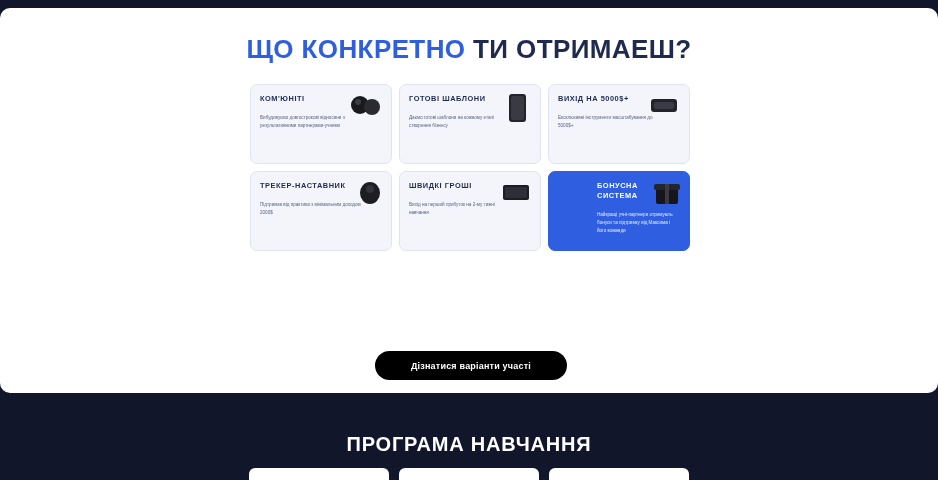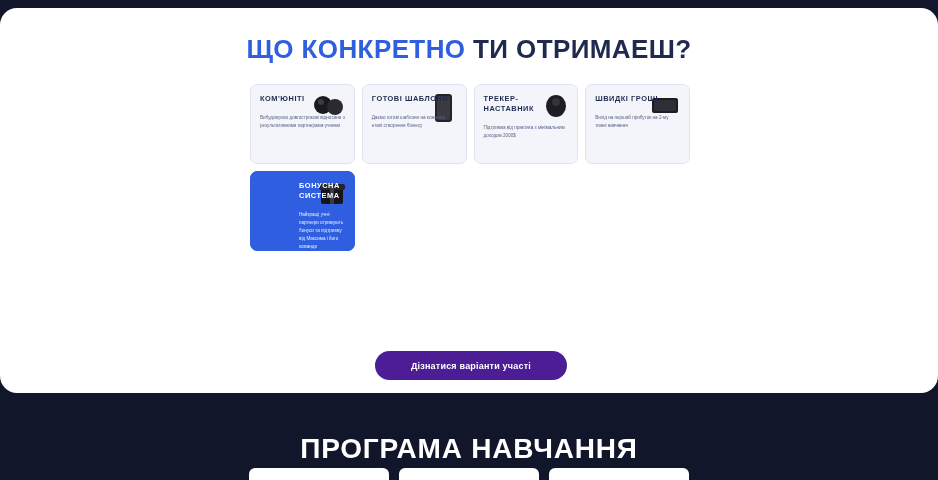--- a/index.html
+++ b/index.html
@@ -21,21 +21,21 @@
     background: #11162a;
   }
   
   .white-panel {
     position: absolute;
     left: 0;
     top: 8px;
     width: 938px;
     height: 385px;
     background: #ffffff;
-    border-radius: 17px;
+    border-radius: 10px;
   }
   .section-title {
     position: absolute;
     top: 26px;
     left: 0;
     width: 938px;
     text-align: center;
     font-size: 26px;
     font-weight: 800;
     letter-spacing: 0.4px;
@@ -45,21 +45,21 @@
   .section-title .accent {
     color: #2f5fe0;
   }
   
   .grid {
     position: absolute;
     left: 250px;
     top: 76px;
     width: 440px;
     display: grid;
-    grid-template-columns: 1fr 1fr 1fr 1fr;
+    grid-template-columns: 1fr 1fr 1fr;
     grid-auto-rows: 80px;
     gap: 7px;
   }
   .card {
     position: relative;
     background: #f3f5fb;
     border: 1px solid #dfe4f2;
     border-radius: 7px;
     padding: 9px 9px 8px 9px;
     box-sizing: border-box;
@@ -106,21 +106,21 @@
   .blob svg { display: block; }
   
   .cta {
     position: absolute;
     left: 375px;
     top: 343px;
     width: 192px;
     height: 29px;
     border: none;
     border-radius: 15px;
-    background: #4c1d95;
+    background: #000000;
     color: #ffffff;
     font-family: "Liberation Sans", sans-serif;
     font-size: 9px;
     font-weight: 600;
     letter-spacing: 0.2px;
     cursor: pointer;
   }
   
   .lower {
     position: absolute;
@@ -130,21 +130,21 @@
     height: 87px;
     background: #11162a;
   }
   .lower-title {
     position: absolute;
     top: 40px;
     left: 0;
     width: 938px;
     text-align: center;
     color: #ffffff;
-    font-size: 28px;
+    font-size: 20px;
     font-weight: 800;
     letter-spacing: 0.8px;
   }
   .lower-cards {
     position: absolute;
     top: 75px;
     left: 0;
     width: 938px;
     display: flex;
     justify-content: center;
@@ -188,20 +188,30 @@
           <svg width="34" height="34" viewBox="0 0 34 34">
             <rect x="9" y="3" width="17" height="28" rx="3" fill="#232328"></rect>
             <rect x="11" y="5" width="13" height="24" rx="2" fill="#3a3a42"></rect>
           </svg>
         </div>
         <div class="card-title">ГОТОВІ ШАБЛОНИ</div>
         <div class="card-desc">Даємо готові шаблони на кожному етапі створення бізнесу</div>
       </div>
 
 
+      <div class="card">
+        <div class="blob">
+          <svg width="38" height="28" viewBox="0 0 38 28">
+            <rect x="6" y="8" width="26" height="13" rx="3" fill="#23232a"></rect>
+            <rect x="9" y="11" width="20" height="7" rx="2" fill="#3b3b45"></rect>
+          </svg>
+        </div>
+        <div class="card-title">ВИХІД НА 5000$+</div>
+        <div class="card-desc">Ексклюзивні інструменти масштабування до 5000$+</div>
+      </div>
 
       <div class="card">
         <div class="blob">
           <svg width="30" height="30" viewBox="0 0 30 30">
             <ellipse cx="15" cy="15" rx="10" ry="11" fill="#1d1d23"></ellipse>
             <ellipse cx="15" cy="11" rx="4" ry="4" fill="#34343c"></ellipse>
           </svg>
         </div>
         <div class="card-title">ТРЕКЕР-НАСТАВНИК</div>
         <div class="card-desc">Підтримка від практика з мінімальним доходом 2000$</div>

